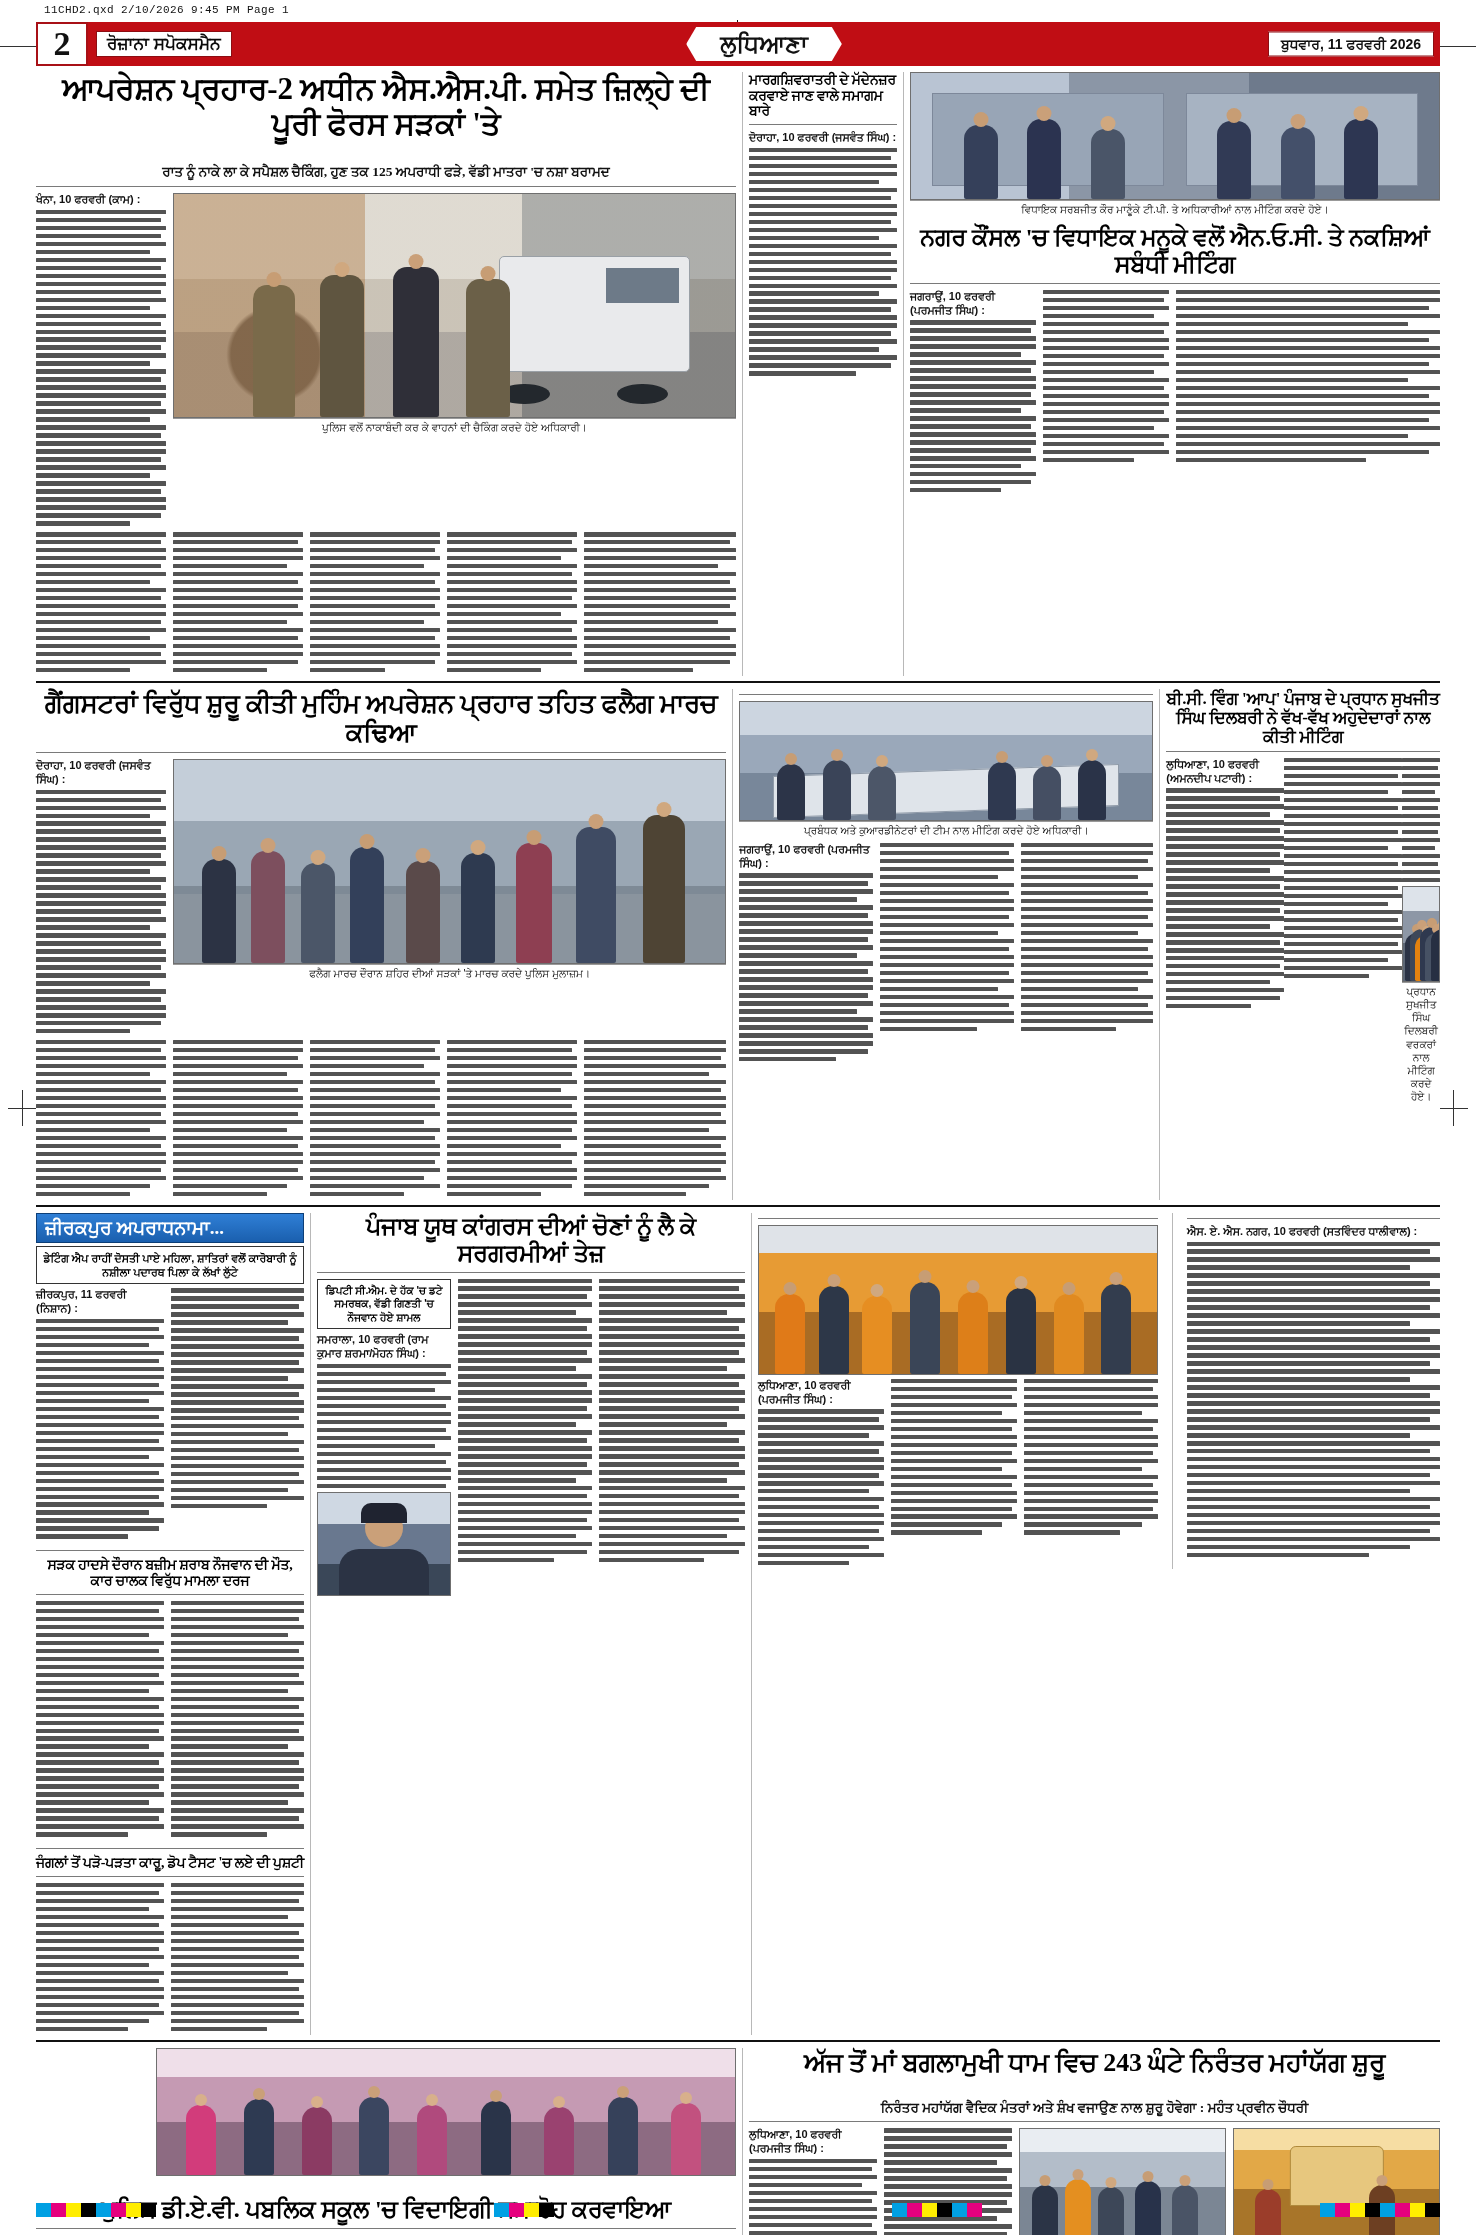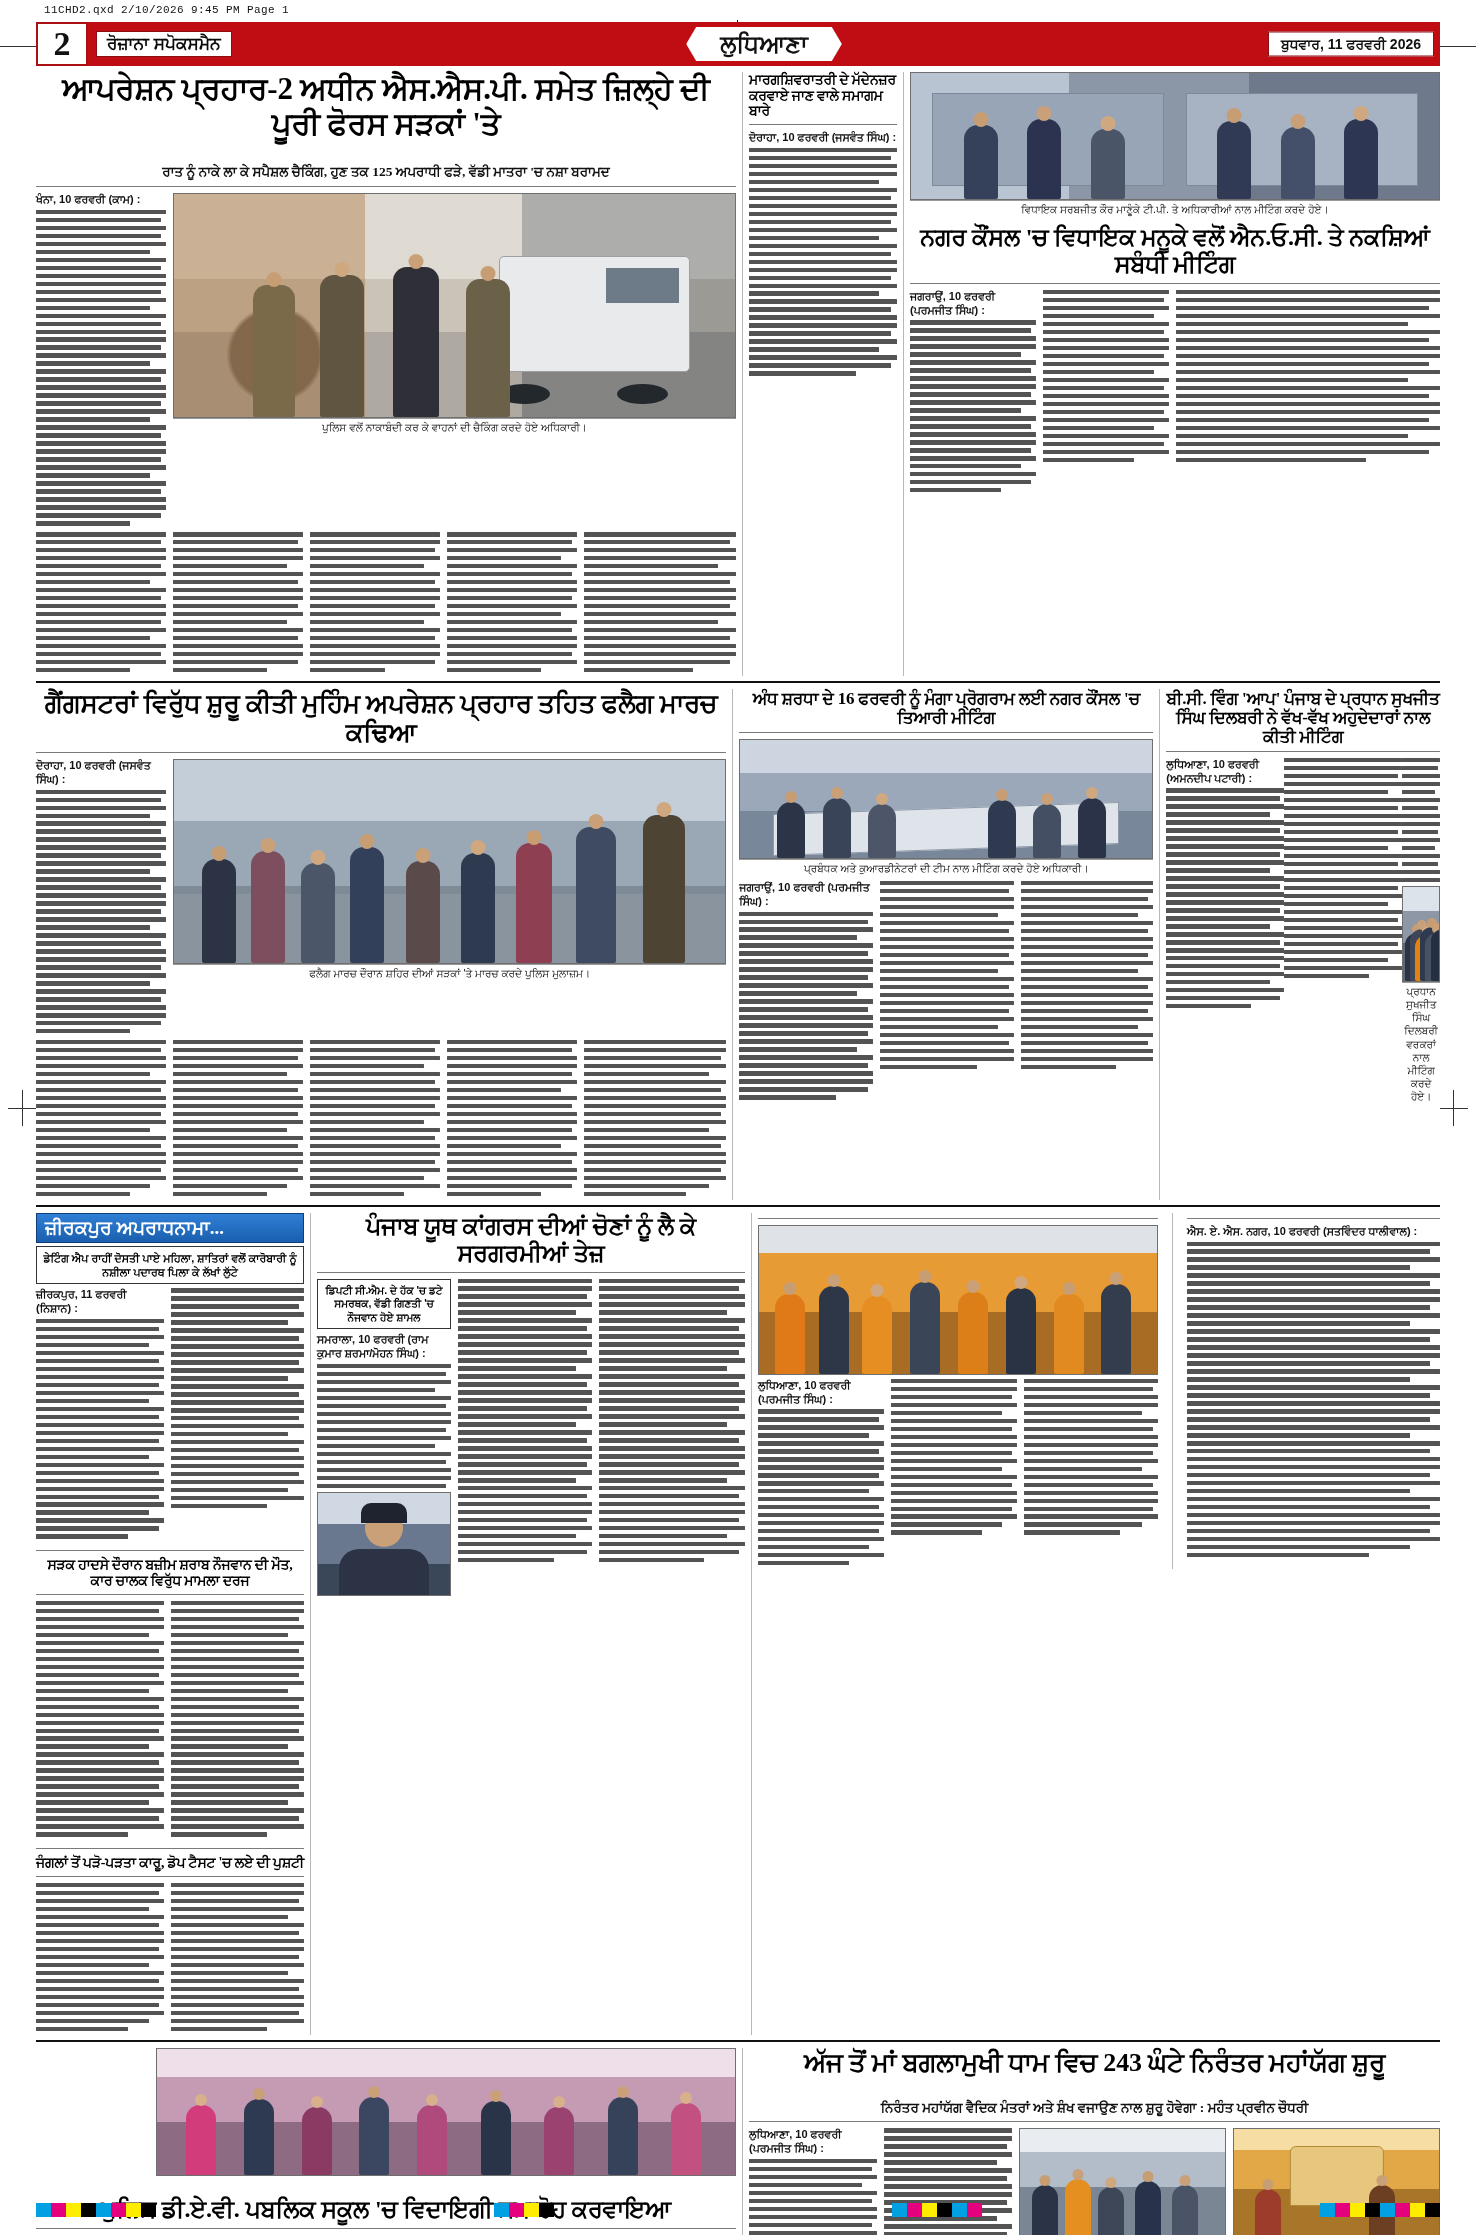--- a/index.html
+++ b/index.html
@@ -741,21 +741,20 @@
             <div class="ln s1"></div>
             <div class="ln s3"></div>
             <div class="ln s4"></div>
         </div>
       </div>
     </div>
 
     <div class="vrule"></div>
 
     <div class="col" style="width:420px;">
-      <div class="hl hl-sm" style="text-align:center;">ਅੰਧ ਸ਼ਰਧਾ ਦੇ 16 ਫਰਵਰੀ ਨੂੰ ਮੰਗਾ ਪ੍ਰੋਗਰਾਮ ਲਈ ਨਗਰ ਕੌਂਸਲ 'ਚ ਤਿਆਰੀ ਮੀਟਿੰਗ</div>
       <div class="rule-thin"></div>
       <div class="photo ph-meeting" style="height:120px;">
         <div style="position:absolute; inset:0; background:linear-gradient(180deg,#ccd5e0 0 28%, #9aa8ba 28% 60%, #78879a 60% 100%);"></div>
         <div style="position:absolute; left:8%; right:8%; bottom:6%; height:36%; background:#dfe4ea; border:1px solid #8f9aa8; transform:skewY(-2deg);"></div>
         <div class="fig" style="left:9%; width:28px; height:56px; background:#2c3448;">
             <span class="head" style="background:#c79d74; width:12px; height:12px; top:-11px;"></span>
           </div>
         <div class="fig" style="left:20%; width:28px; height:60px; background:#3a4458;">
             <span class="head" style="background:#caa079; width:12px; height:12px; top:-11px;"></span>
           </div>

